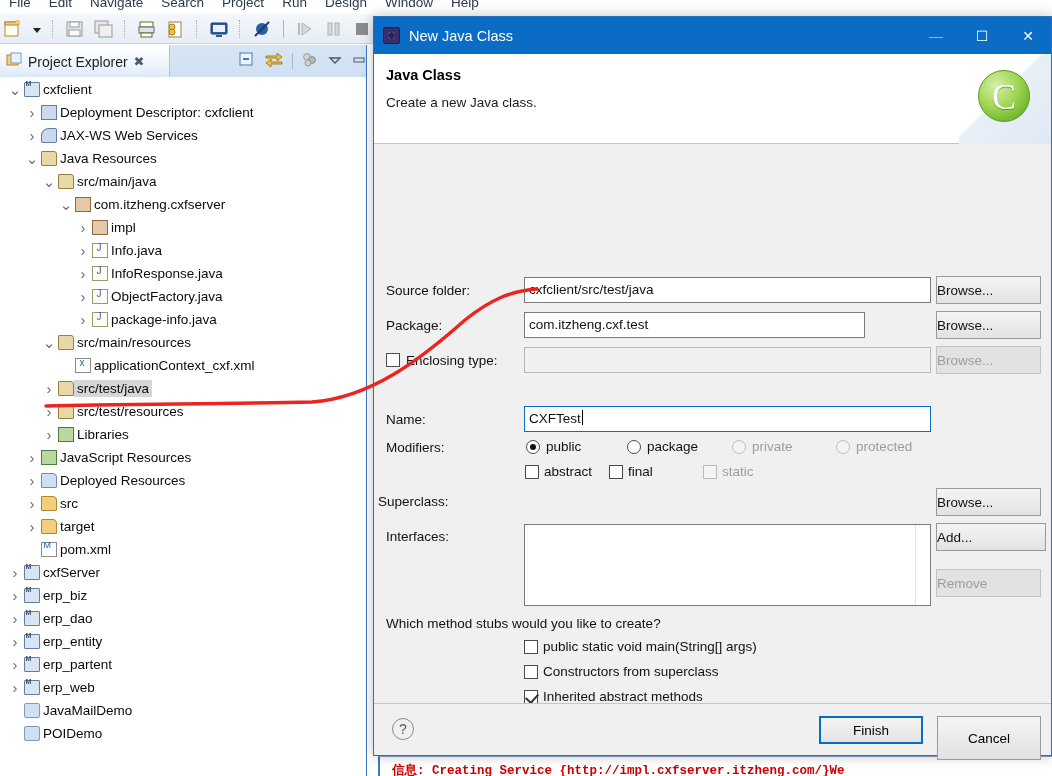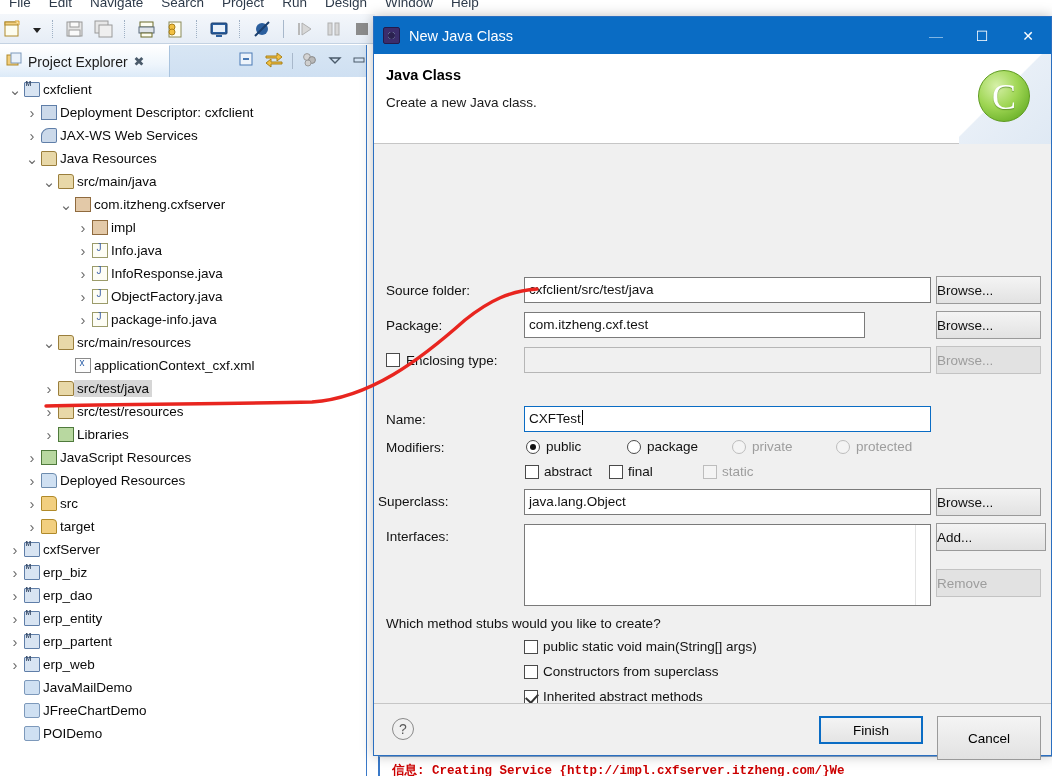--- a/index.html
+++ b/index.html
@@ -537,20 +537,27 @@
           </span>
           <span class="lbl">src</span>
         </div>
         <div class="row" style="padding-left: 25px;">
           <span class="arrow" style="font-size: 15px;">›</span>
           <span class="ico">
             <span class="ic ic-folder"></span>
           </span>
           <span class="lbl">target</span>
         </div>
+        <div class="row" style="padding-left: 25px;">
+          <span class="arrow"></span>
+          <span class="ico">
+            <span class="ic ic-pom"></span>
+          </span>
+          <span class="lbl">pom.xml</span>
+        </div>
         <div class="row" style="padding-left: 8px;">
           <span class="arrow" style="font-size: 15px;">›</span>
           <span class="ico">
             <span class="ic ic-proj"></span>
           </span>
           <span class="lbl">cxfServer</span>
         </div>
         <div class="row" style="padding-left: 8px;">
           <span class="arrow" style="font-size: 15px;">›</span>
           <span class="ico">
@@ -585,27 +592,20 @@
             <span class="ic ic-proj"></span>
           </span>
           <span class="lbl">erp_web</span>
         </div>
         <div class="row" style="padding-left: 8px;">
           <span class="arrow"></span>
           <span class="ico">
             <span class="ic ic-closed"></span>
           </span>
           <span class="lbl">JavaMailDemo</span>
-        </div>
-        <div class="row" style="padding-left: 8px;">
-          <span class="arrow"></span>
-          <span class="ico">
-            <span class="ic ic-closed"></span>
-          </span>
-          <span class="lbl">JFreeChartDemo</span>
         </div>
         <div class="row" style="padding-left: 8px;">
           <span class="arrow"></span>
           <span class="ico">
             <span class="ic ic-closed"></span>
           </span>
           <span class="lbl">POIDemo</span>
         </div>
       </div>
 
@@ -674,21 +674,20 @@
       <span class="cb" style="left:151px; top:321px;"></span>
       <span class="opt-label" style="left:170px; top:320px;">abstract</span>
 
       <span class="cb" style="left:235px; top:321px;"></span>
       <span class="opt-label" style="left:254px; top:320px;">final</span>
 
       <span class="cb disabled" style="left:329px; top:321px;"></span>
       <span class="opt-label disabled" style="left:348px; top:320px;">static</span>
 
       <span class="fld-label" style="left:4px; top:350px;">Superclass:</span>
-      <div class="textbox" style="left:150px; top:345px; width:407px;">java.lang.Object</div>
       <div class="btn" style="left:562px; top:344px; width:105px;">
           <span>Browse...</span>
         </div>
 
       <span class="fld-label" style="left:12px; top:385px;">Interfaces:</span>
       <div class="listbox" style="left:150px; top:380px; width:407px; height:82px;"></div>
       <div class="btn" style="left:562px; top:379px; width:110px;">
           <span>Add...</span>
         </div>
       <div class="btn disabled" style="left:562px; top:425px; width:105px;">

